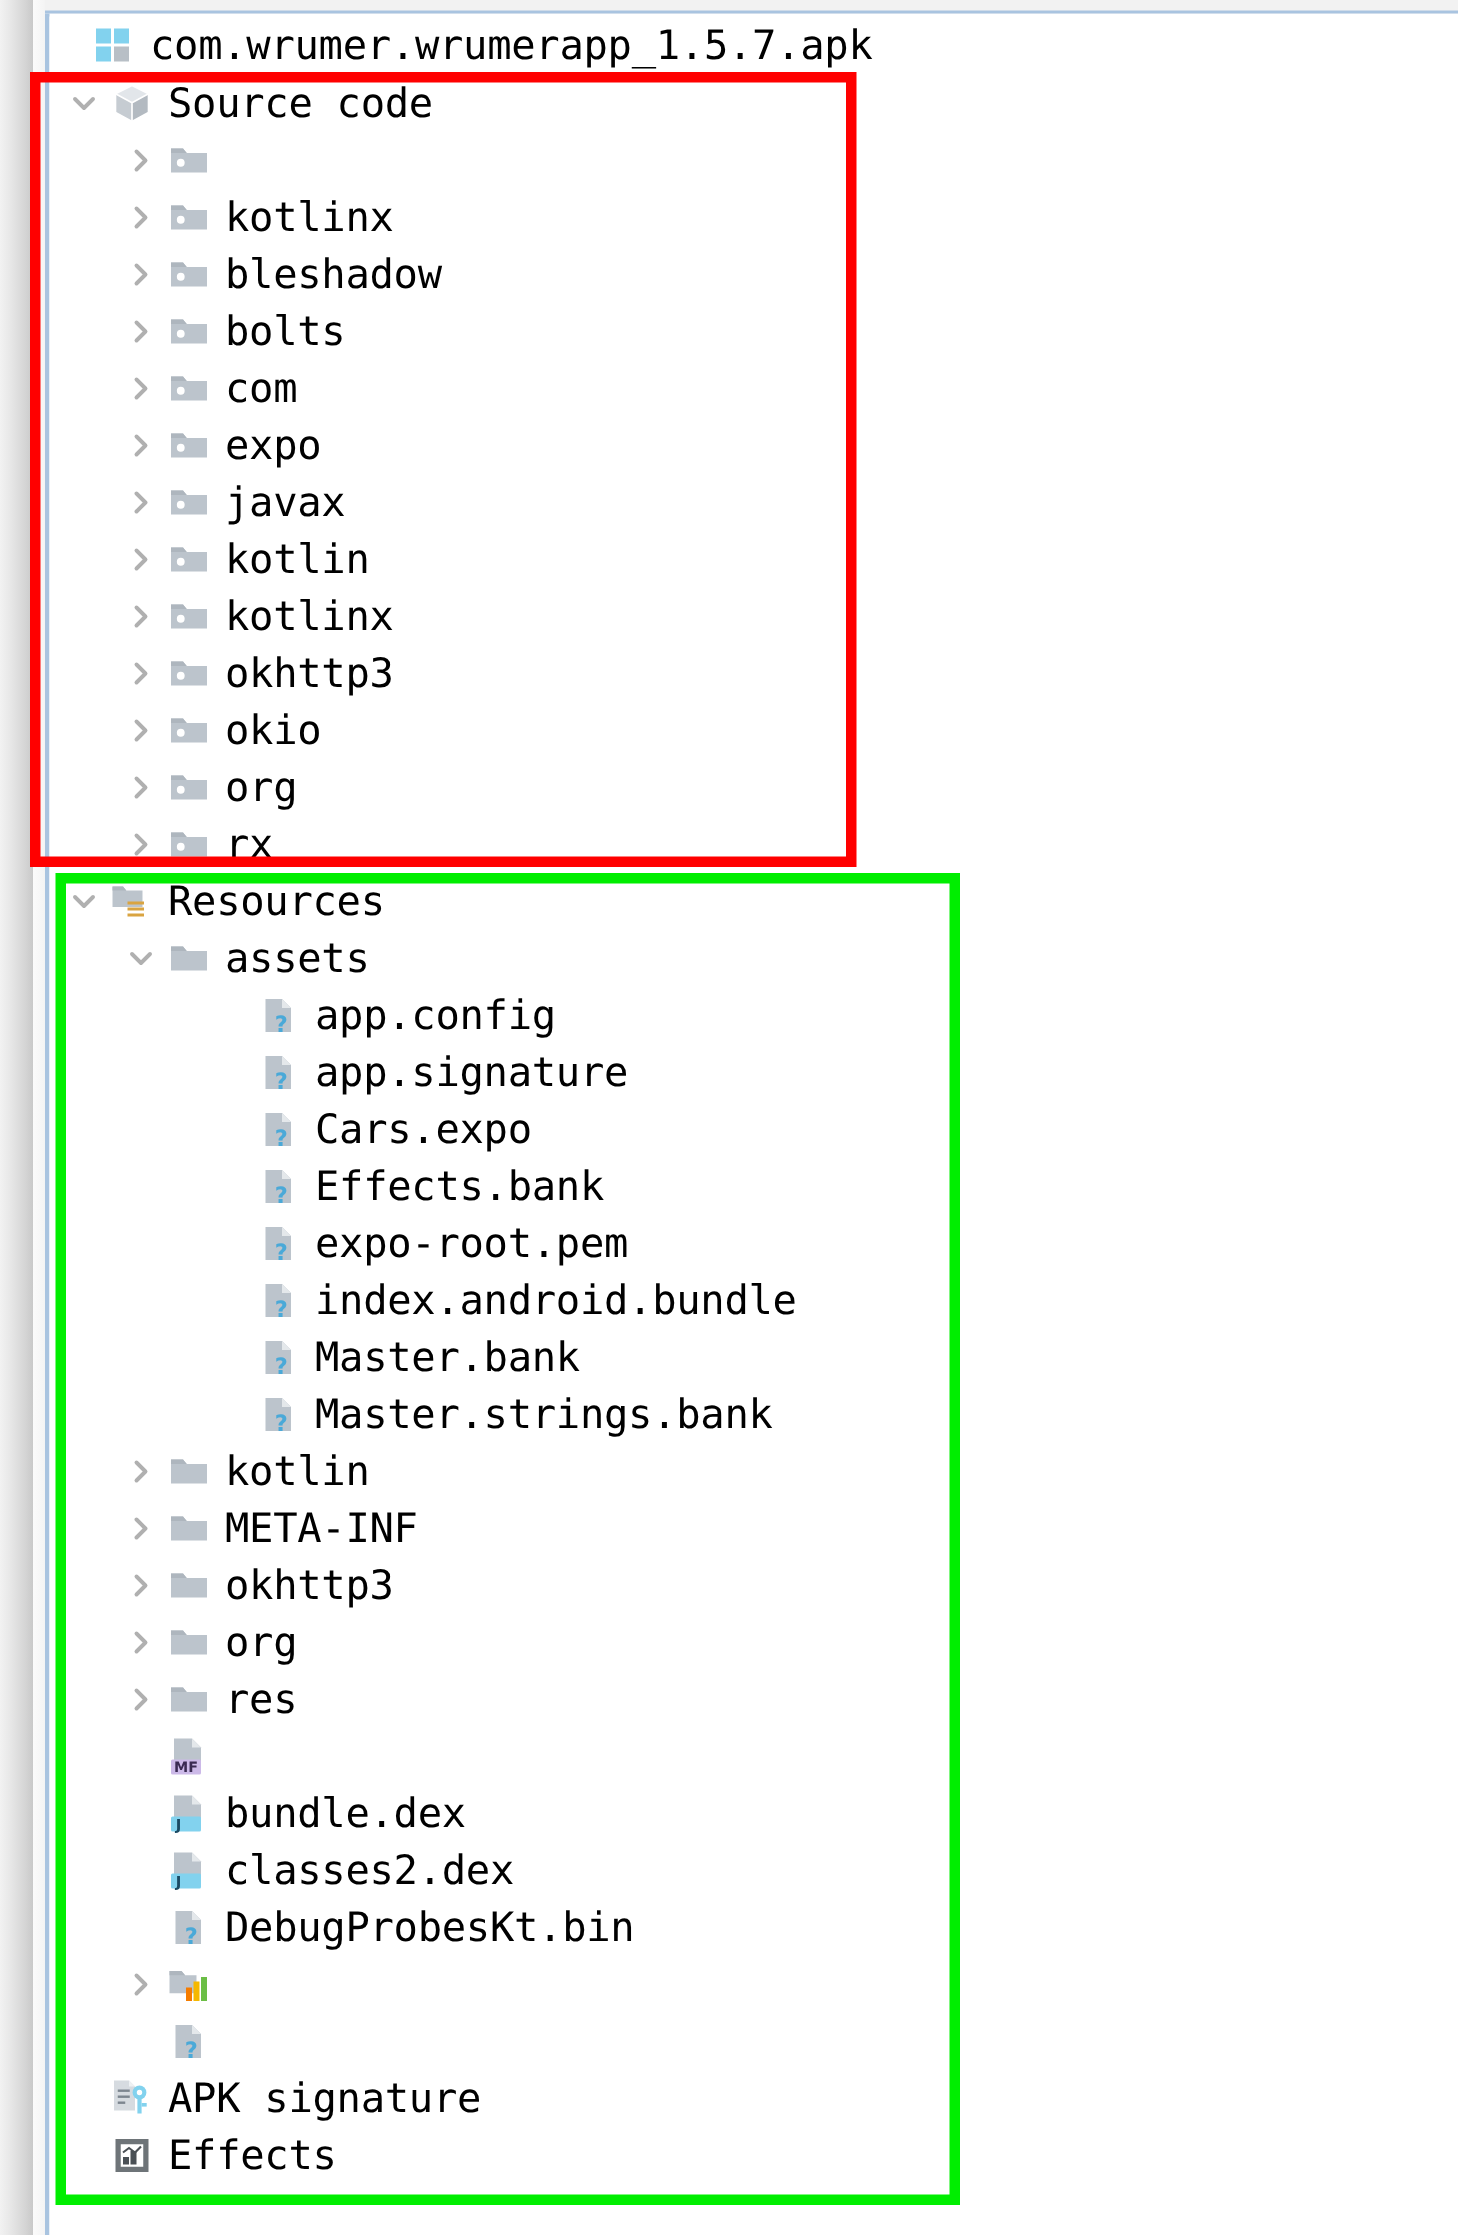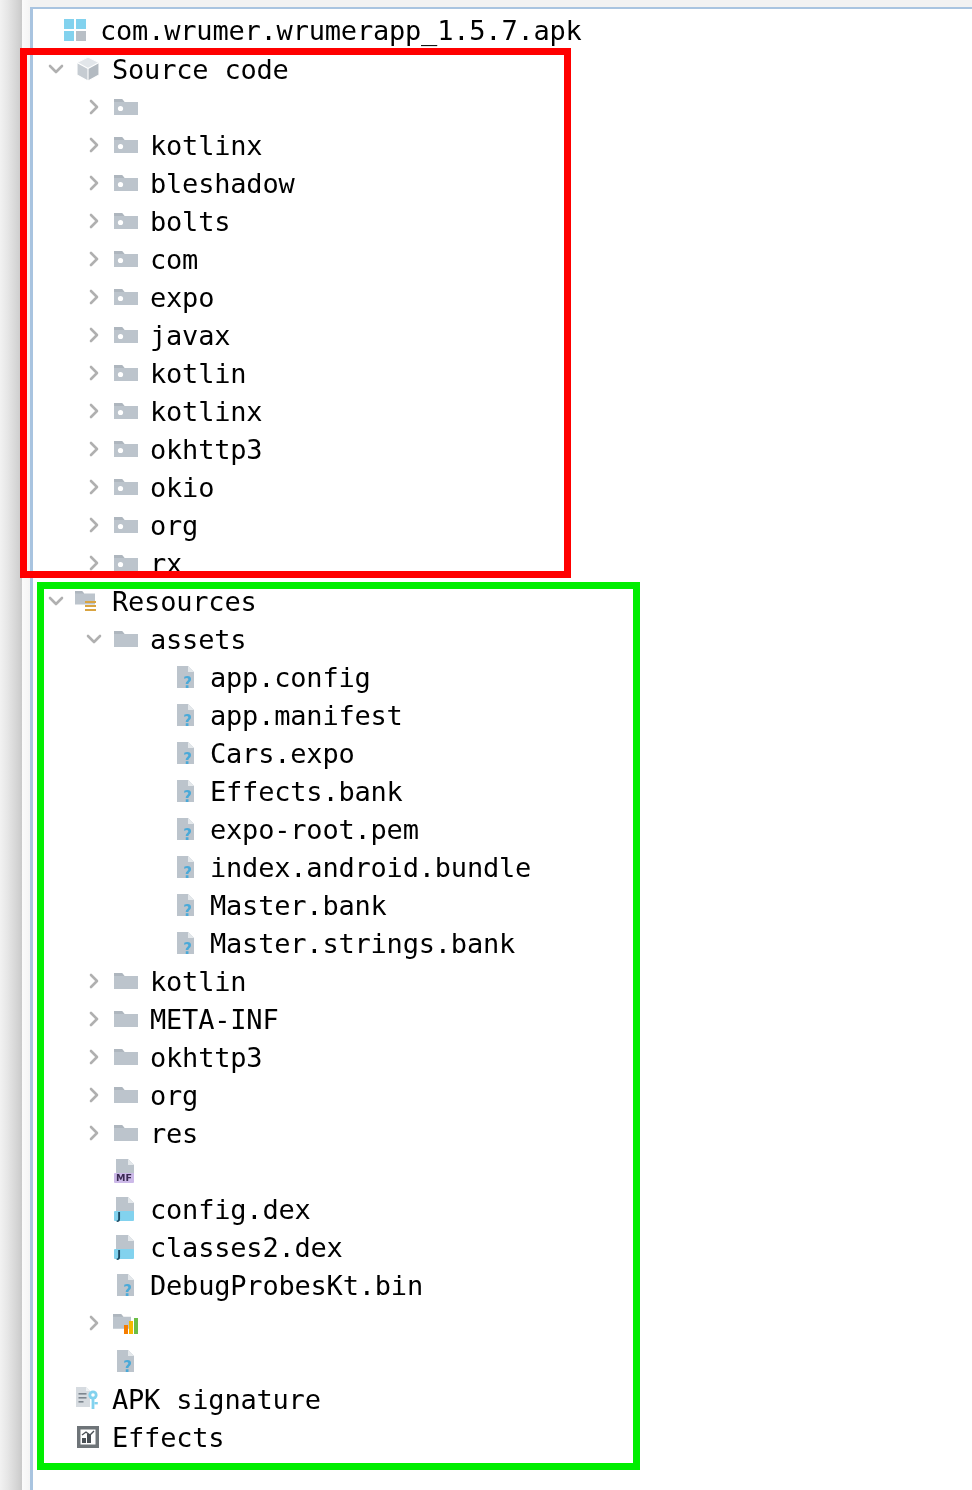--- a/index.html
+++ b/index.html
@@ -384,21 +384,21 @@
       </div>
       <div class="row" style="top: 685px; padding-left: 110px;">
         <span class="spacer22"></span>
         <span class="icon">
           <svg width="30" height="30" viewBox="0 0 30 30">
             <path d="M6 4 h11 l6 6 v16 H6 Z" fill="#bcc4cc"></path>
             <path d="M17 4 l6 6 h-6 Z" fill="#e4e8eb"></path>
             <text x="16.5" y="26" font-family="DejaVu Sans, sans-serif" font-size="15" font-weight="bold" fill="#4aa9d8" text-anchor="middle">?</text>
           </svg>
         </span>
-        <span class="label">app.manifest</span>
+        <span class="label">app.signature</span>
       </div>
       <div class="row" style="top: 723px; padding-left: 110px;">
         <span class="spacer22"></span>
         <span class="icon">
           <svg width="30" height="30" viewBox="0 0 30 30">
             <path d="M6 4 h11 l6 6 v16 H6 Z" fill="#bcc4cc"></path>
             <path d="M17 4 l6 6 h-6 Z" fill="#e4e8eb"></path>
             <text x="16.5" y="26" font-family="DejaVu Sans, sans-serif" font-size="15" font-weight="bold" fill="#4aa9d8" text-anchor="middle">?</text>
           </svg>
         </span>
@@ -543,21 +543,21 @@
       <div class="row" style="top: 1179px; padding-left: 50px;">
         <span class="spacer22"></span>
         <span class="icon">
           <svg width="30" height="30" viewBox="0 0 30 30">
             <path d="M5 3 h12 l6 6 v10 H5 Z" fill="#bcc4cc"></path>
             <path d="M17 3 l6 6 h-6 Z" fill="#e4e8eb"></path>
             <rect x="3" y="17" width="20" height="10" rx="1" fill="#82d2ee"></rect>
             <text x="8" y="26" font-family="DejaVu Sans, sans-serif" font-size="10" font-weight="bold" fill="#1b4a63" text-anchor="middle">J</text>
           </svg>
         </span>
-        <span class="label">config.dex</span>
+        <span class="label">bundle.dex</span>
       </div>
       <div class="row" style="top: 1217px; padding-left: 50px;">
         <span class="spacer22"></span>
         <span class="icon">
           <svg width="30" height="30" viewBox="0 0 30 30">
             <path d="M5 3 h12 l6 6 v10 H5 Z" fill="#bcc4cc"></path>
             <path d="M17 3 l6 6 h-6 Z" fill="#e4e8eb"></path>
             <rect x="3" y="17" width="20" height="10" rx="1" fill="#82d2ee"></rect>
             <text x="8" y="26" font-family="DejaVu Sans, sans-serif" font-size="10" font-weight="bold" fill="#1b4a63" text-anchor="middle">J</text>
           </svg>

